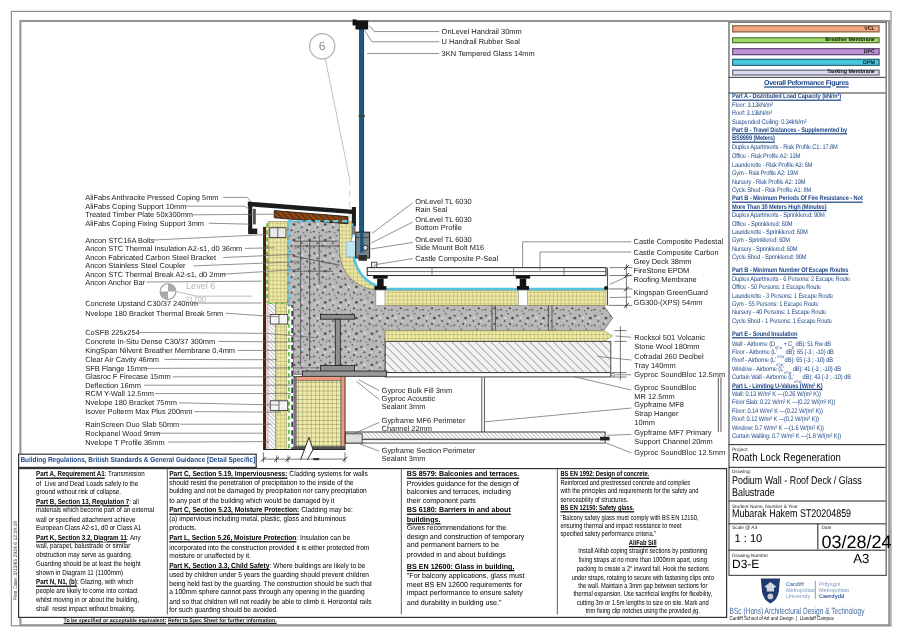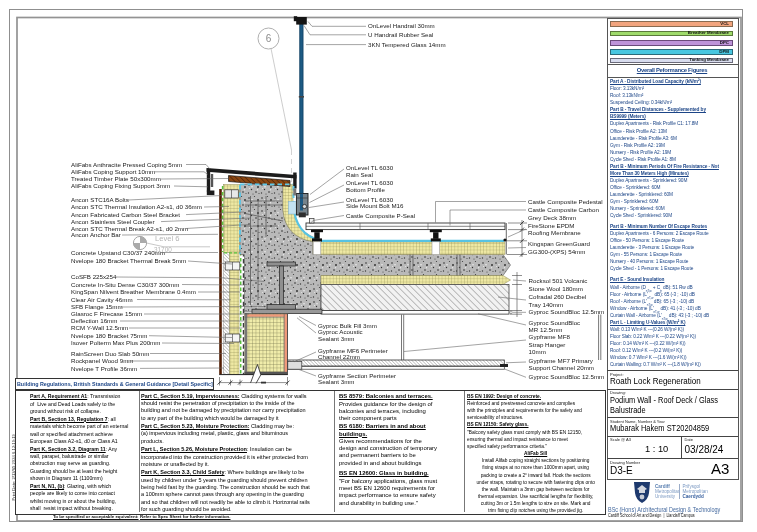--- a/index.html
+++ b/index.html
@@ -480,29 +480,29 @@
 <div class="abs" style="left:610px;top:371.5px;font-size:4px;color:#222;">Project:</div>
 <div class="abs" style="left:610px;top:375.5px;font-size:9.3px;color:#000;white-space:nowrap;transform:scaleX(0.86);transform-origin:0 0;">Roath Lock Regeneration</div>
 
 <div class="abs" style="left:610px;top:390px;font-size:4px;color:#222;">Drawing:</div>
 <div class="abs" style="left:610px;top:394.5px;font-size:9.3px;line-height:10.4px;color:#000;white-space:nowrap;transform:scaleX(0.8);transform-origin:0 0;">Podium Wall - Roof Deck / Glass<br>Balustrade</div>
 
 <div class="abs" style="left:610px;top:418.5px;font-size:4px;color:#222;">Student Name, Number &amp; Year</div>
 <div class="abs" style="left:610px;top:422.5px;font-size:9.3px;color:#000;white-space:nowrap;transform:scaleX(0.8);transform-origin:0 0;">Mubarak Hakem ST20204859</div>
 
 <div class="abs" style="left:610px;top:437px;font-size:4px;color:#222;">Scale @ A3</div>
-<div class="abs" style="left:612px;top:443.5px;font-size:9.3px;color:#000;margin-left:33px;">1 : 10</div>
+<div class="abs" style="left:612px;top:443.5px;font-size:9.3px;color:#000;">1 : 10</div>
 
 <div class="abs" style="left:684.5px;top:437px;font-size:4px;color:#222;">Date</div>
-<div class="abs" style="left:684.5px;top:443.5px;font-size:10px;color:#000;">03/28/24</div>
+<div class="abs" style="left:684.5px;top:443.5px;font-size:15px;color:#000;">03/28/24</div>
 
 <div class="abs" style="left:610px;top:459.5px;font-size:4px;color:#222;">Drawing Number</div>
 <div class="abs" style="left:610px;top:464.5px;font-size:10px;color:#000;">D3-E</div>
 
-<div class="abs" style="left:711px;top:460px;font-size:15px;color:#000;text-align:right;">A3</div>
+<div class="abs" style="left:711px;top:460px;font-size:11px;color:#000;text-align:right;">A3</div>
 
 <svg class="abs" style="left:632px;top:481px;" width="20" height="23" viewBox="0 0 20 23">
 <path d="M2,1 L18,1 L17,12 Q16,19 10,22 Q4,19 3,12 Z" fill="#1e3a6e"></path>
 <path d="M10,4 L15,8 L13,9 L13,12 L7,12 L7,9 L5,8 Z" fill="#f5f5f5" opacity="0.85"></path>
 <circle cx="10" cy="16" r="2.4" fill="#f0f0f0" opacity="0.8"></circle>
 </svg>
 
 <div class="abs" style="left:655px;top:483.5px;font-size:4.6px;line-height:5.4px;color:#7b99c2;"><b style="color:#587eb0">Cardiff</b><br>Metropolitan<br>University</div>
 <div class="abs" style="left:679px;top:484px;height:15px;border-left:0.8px solid #9badc9;"></div>
 <div class="abs" style="left:682.5px;top:483.5px;font-size:4.6px;line-height:5.4px;color:#7b99c2;">Prifysgol<br>Metropolitan<br><b style="color:#3a62a0">Caerdydd</b></div>

